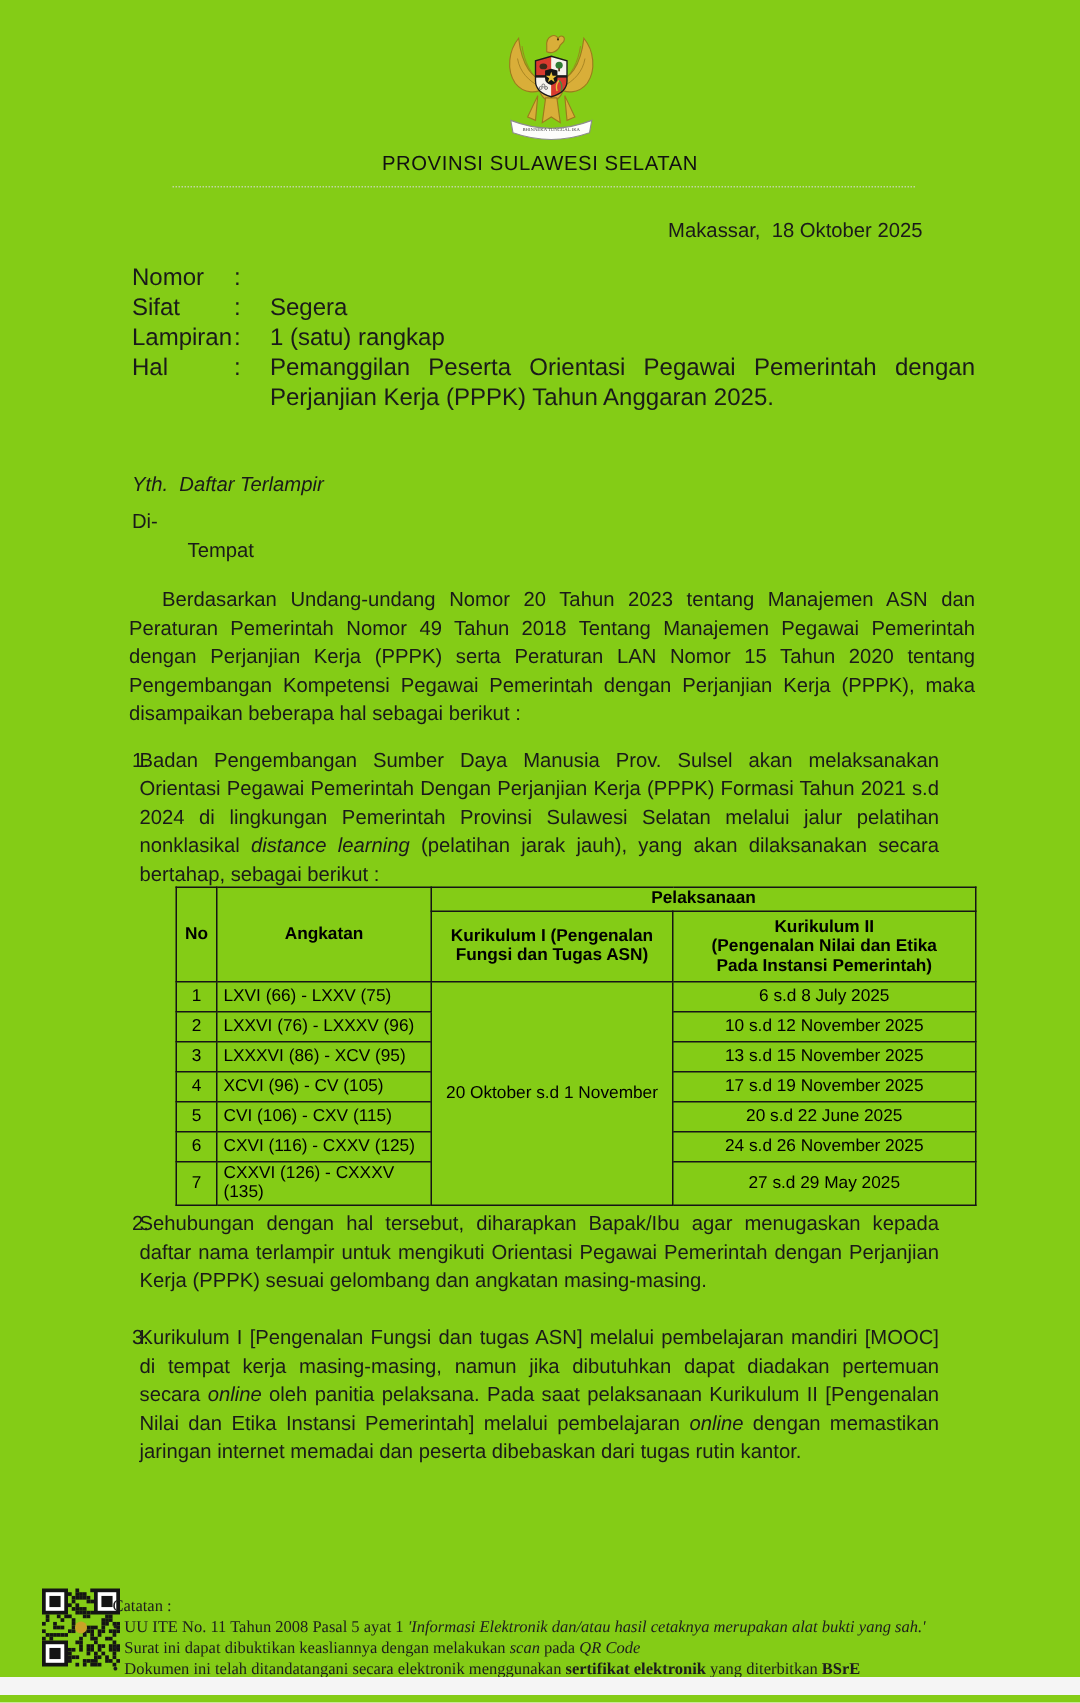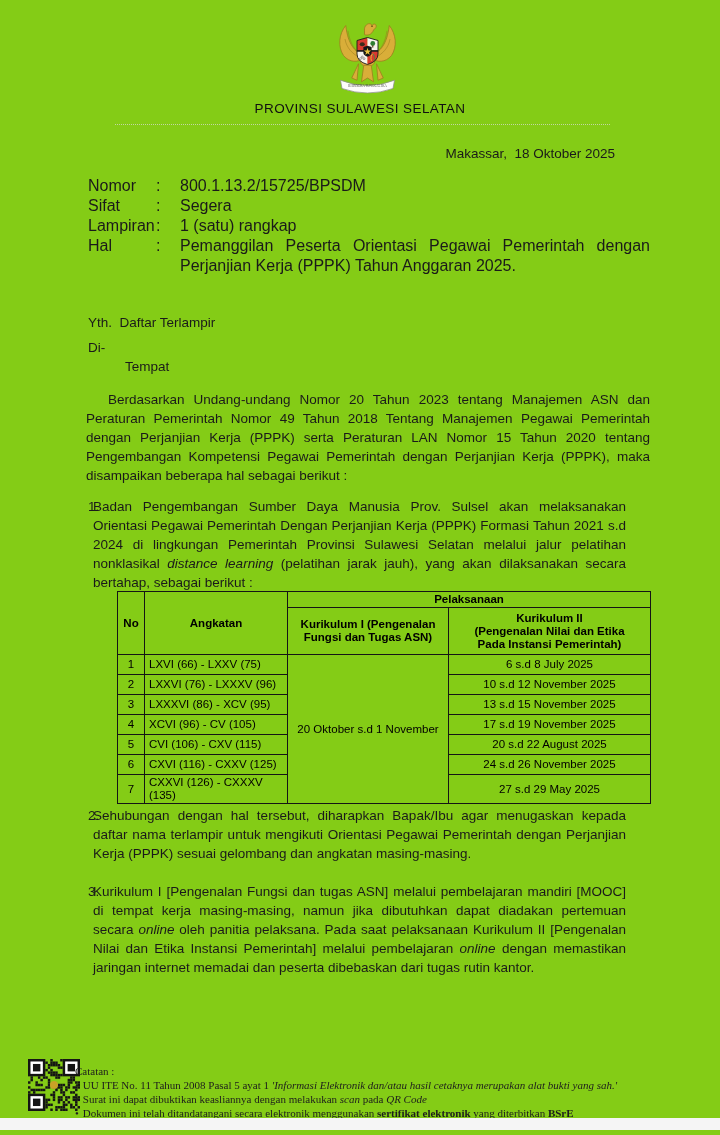--- a/index.html
+++ b/index.html
@@ -15,21 +15,21 @@
   .date-line{position:absolute;top:146px;right:105px;font-size:13.5px;white-space:pre;}
 
   .meta{position:absolute;top:176px;left:88px;width:562px;font-size:16px;line-height:20px;}
   .meta-row{display:flex;align-items:flex-start;}
   .meta-label{width:68px;flex:none;}
   .meta-colon{width:24px;flex:none;}
   .meta-value{flex:1;}
   .meta-value.justify{text-align:justify;}
 
   .recipient{position:absolute;left:88px;top:313px;font-size:13.5px;line-height:19px;}
-  .recipient .r1{white-space:pre;}
+  .recipient .r1{white-space:pre;font-style:italic;}
   .recipient .r2{margin-top:6px;}
   .recipient .r3{margin-left:37px;}
 
   .para-opening{position:absolute;left:86px;top:390px;width:564px;font-size:13.5px;
                 line-height:19px;text-align:justify;text-indent:22px;}
 
   .list-item{position:absolute;left:88px;width:552px;font-size:13.5px;line-height:19px;}
   .list-item .num{position:absolute;left:0;top:0;}
   .list-item .item-text{margin-left:5px;width:533px;text-align:justify;}
   #item1{top:497px;}
@@ -104,21 +104,20 @@
 
   <div class="org-name">PROVINSI SULAWESI SELATAN</div>
   <div class="header-rule"></div>
 
   <div class="date-line">Makassar,  18 Oktober 2025</div>
 
   <div class="meta">
     <div class="meta-row">
       <span class="meta-label">Nomor</span>
       <span class="meta-colon">:</span>
-      <span class="meta-value">800.1.13.2/15725/BPSDM</span>
     </div>
     <div class="meta-row">
       <span class="meta-label">Sifat</span>
       <span class="meta-colon">:</span>
       <span class="meta-value">Segera</span>
     </div>
     <div class="meta-row">
       <span class="meta-label">Lampiran</span>
       <span class="meta-colon">:</span>
       <span class="meta-value">1 (satu) rangkap</span>
@@ -184,21 +183,21 @@
         <td class="c-k2">13 s.d 15 November 2025</td>
       </tr>
       <tr>
         <td class="c-no">4</td>
         <td class="c-ang">XCVI (96) - CV (105)</td>
         <td class="c-k2">17 s.d 19 November 2025</td>
       </tr>
       <tr>
         <td class="c-no">5</td>
         <td class="c-ang">CVI (106) - CXV (115)</td>
-        <td class="c-k2">20 s.d 22 August 2025</td>
+        <td class="c-k2">20 s.d 22 June 2025</td>
       </tr>
       <tr>
         <td class="c-no">6</td>
         <td class="c-ang">CXVI (116) - CXXV (125)</td>
         <td class="c-k2">24 s.d 26 November 2025</td>
       </tr>
       <tr>
         <td class="c-no">7</td>
         <td class="c-ang">CXXVI (126) - CXXXV (135)</td>
         <td class="c-k2">27 s.d 29 May 2025</td>

